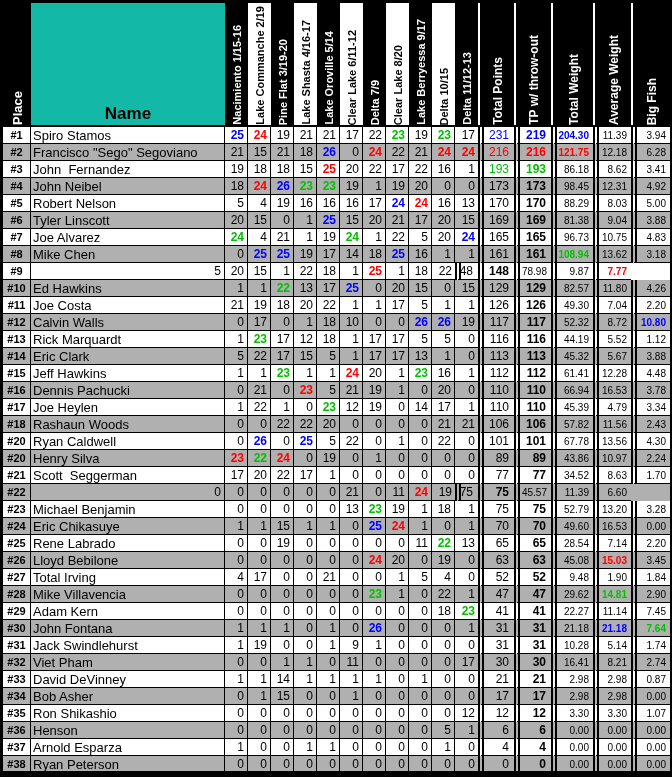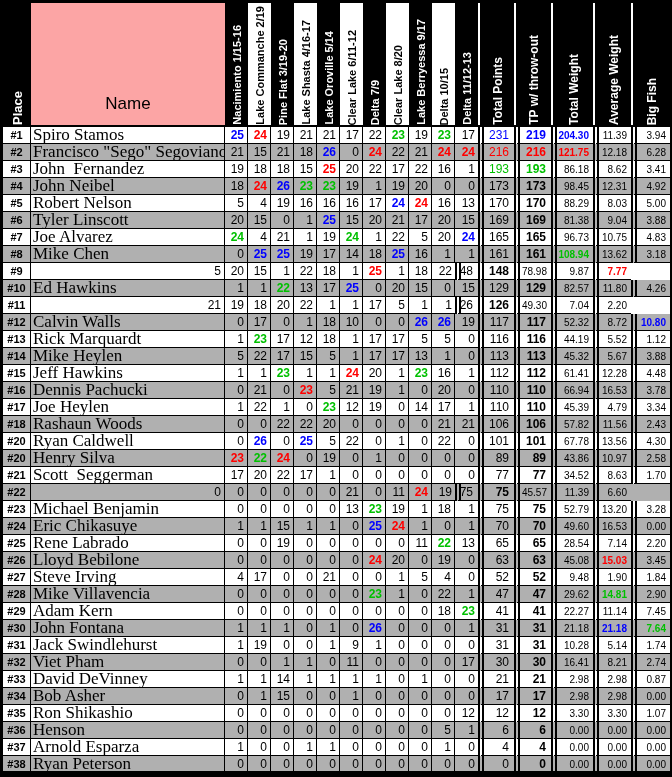--- a/index.html
+++ b/index.html
@@ -15,33 +15,33 @@
     display:grid;
     grid-template-columns:28px 194px repeat(11,23px) 36px 37px 42px 38px 39px;
   }
   
   .header-row{height:122px;background:#000;border-bottom:2px solid #000;}
   .hcell{box-sizing:border-box;display:flex;justify-content:center;align-items:flex-end;overflow:hidden;}
   .vtext{writing-mode:vertical-rl;transform:rotate(180deg);white-space:nowrap;
          font-weight:bold;font-size:11px;padding:0 1px 4px 0;line-height:1;}
   .place-h{background:#000;color:#fff;}
   .place-h .vtext{font-size:13px;padding-bottom:3px;}
-  .name-h{background:#fca5a5;color:#000;font-weight:normal;font-size:17px;padding-bottom:11px;}
+  .name-h{background:#14b8a6;color:#000;font-weight:bold;font-size:17px;padding-bottom:1px;}
   .ev.dark{background:#000;color:#fff;}
   .ev.light{background:#fff;color:#000;}
   .sum{background:#000;color:#fff;border-left:2px solid #fff;}
   .sum .vtext{font-size:12px;}
   
   .body{background:#fff;}
   .row{height:17px;background:#fff;}
   .row.alt{background:#b0b0b0;}
   .cell{box-sizing:border-box;border-right:1px solid #000;border-bottom:1px solid #000;
         display:flex;align-items:center;overflow:hidden;font-size:12px;color:#000;}
   .cell.place{justify-content:center;font-weight:bold;font-size:11px;padding:0;}
-  .cell.name{justify-content:flex-start;padding-left:2px;font-size:17px;white-space:pre;font-family:Liberation Serif, serif;}
+  .cell.name{justify-content:flex-start;padding-left:2px;font-size:13px;white-space:pre;}
   .cell.score{justify-content:flex-end;padding-right:3px;font-size:12px;}
   .cell.tp,.cell.tpw{justify-content:flex-end;padding-right:5px;}
   .cell.small{justify-content:flex-end;padding-right:4px;font-size:10px;}
   .cell.tp,.cell.tpw,.cell.tw,.cell.aw,.cell.bf{border-left:6px double #000;}
   .cell.nbr{border-right:none;}
   .b{font-weight:bold;}
   .c-blue{color:#0000ff;}
   .c-red{color:#ff0000;}
   .c-green{color:#00c000;}
 </style>
@@ -300,20 +300,21 @@
         <div class="cell score">0</div>
         <div class="cell score nbr">15</div>
         <div class="cell tp nbr">129</div>
         <div class="cell tpw b nbr">129</div>
         <div class="cell small tw nbr">82.57</div>
         <div class="cell small aw nbr">11.80</div>
         <div class="cell small bf nbr">4.26</div>
       </div>
       <div class="row">
         <div class="cell place">#11</div>
+        <div class="cell name">Joe Costa</div>
         <div class="cell score">21</div>
         <div class="cell score">19</div>
         <div class="cell score">18</div>
         <div class="cell score">20</div>
         <div class="cell score">22</div>
         <div class="cell score">1</div>
         <div class="cell score">1</div>
         <div class="cell score">17</div>
         <div class="cell score">5</div>
         <div class="cell score">1</div>
@@ -359,21 +360,21 @@
         <div class="cell score">5</div>
         <div class="cell score nbr">0</div>
         <div class="cell tp nbr">116</div>
         <div class="cell tpw b nbr">116</div>
         <div class="cell small tw nbr">44.19</div>
         <div class="cell small aw nbr">5.52</div>
         <div class="cell small bf nbr">1.12</div>
       </div>
       <div class="row alt">
         <div class="cell place">#14</div>
-        <div class="cell name">Mike Heylen</div>
+        <div class="cell name">Eric Clark</div>
         <div class="cell score">5</div>
         <div class="cell score">22</div>
         <div class="cell score">17</div>
         <div class="cell score">15</div>
         <div class="cell score">5</div>
         <div class="cell score">1</div>
         <div class="cell score">17</div>
         <div class="cell score">17</div>
         <div class="cell score">13</div>
         <div class="cell score">1</div>
@@ -495,21 +496,21 @@
         <div class="cell score">0</div>
         <div class="cell score">1</div>
         <div class="cell score">0</div>
         <div class="cell score">0</div>
         <div class="cell score">0</div>
         <div class="cell score nbr">0</div>
         <div class="cell tp nbr">89</div>
         <div class="cell tpw b nbr">89</div>
         <div class="cell small tw nbr">43.86</div>
         <div class="cell small aw nbr">10.97</div>
-        <div class="cell small bf nbr">2.58</div>
+        <div class="cell small bf nbr">2.24</div>
       </div>
       <div class="row">
         <div class="cell place">#21</div>
         <div class="cell name">Scott  Seggerman</div>
         <div class="cell score">17</div>
         <div class="cell score">20</div>
         <div class="cell score">22</div>
         <div class="cell score">17</div>
         <div class="cell score">1</div>
         <div class="cell score">0</div>
@@ -618,21 +619,21 @@
         <div class="cell score">19</div>
         <div class="cell score nbr">0</div>
         <div class="cell tp nbr">63</div>
         <div class="cell tpw b nbr">63</div>
         <div class="cell small tw nbr">45.08</div>
         <div class="cell small aw nbr c-red b">15.03</div>
         <div class="cell small bf nbr">3.45</div>
       </div>
       <div class="row">
         <div class="cell place">#27</div>
-        <div class="cell name">Steve Irving</div>
+        <div class="cell name">Total Irving</div>
         <div class="cell score">4</div>
         <div class="cell score">17</div>
         <div class="cell score">0</div>
         <div class="cell score">0</div>
         <div class="cell score">21</div>
         <div class="cell score">0</div>
         <div class="cell score">0</div>
         <div class="cell score">1</div>
         <div class="cell score">5</div>
         <div class="cell score">4</div>

